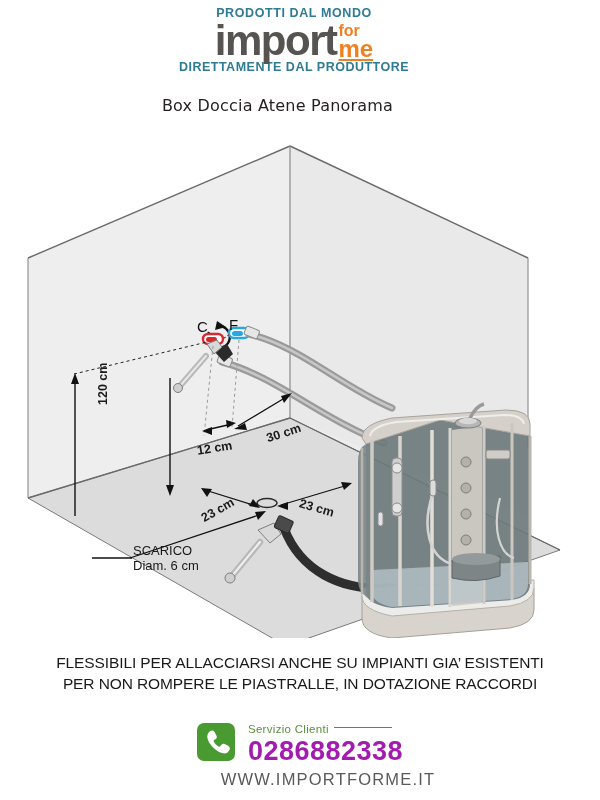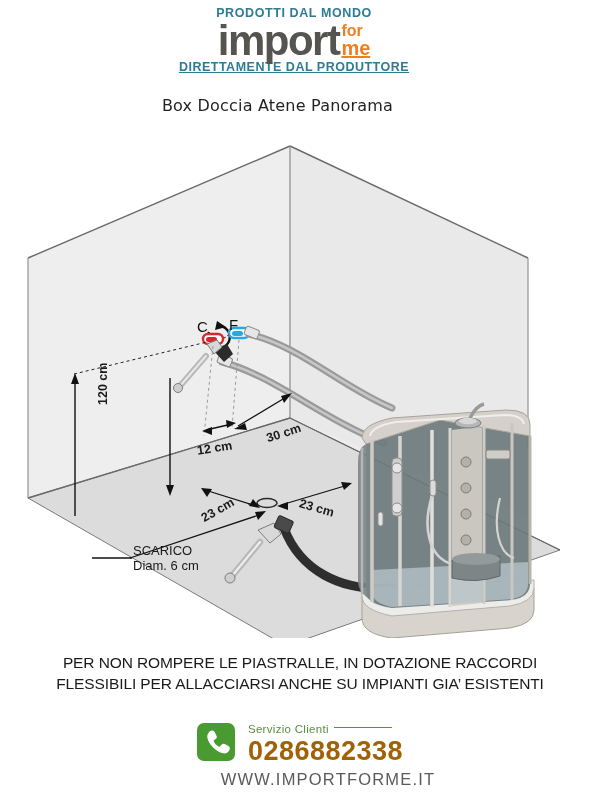--- a/index.html
+++ b/index.html
@@ -29,25 +29,25 @@
   }
   .logo-forme{
     display:inline-block;vertical-align:middle;
     text-align:left;margin-left:2px;position:relative;top:-1px;
   }
   .logo-for,.logo-me{
     font-family:"Liberation Sans", sans-serif;
     font-weight:bold;color:#ef8022;display:block;
   }
   .logo-for{font-size:16px;line-height:17px;}
-  .logo-me{font-size:20px;line-height:19px;text-decoration:underline;}
+  .logo-me{font-size:24px;line-height:19px;text-decoration:underline;}
   .logo-bot{
     font-family:"Liberation Sans", sans-serif;
     font-weight:bold;font-size:12.5px;letter-spacing:.5px;
-    color:#2e7b94;line-height:14px;text-decoration:underline;
+    color:#2e7b94;line-height:14px;
   }
 
   
   #title{
     position:absolute;left:0;top:96px;width:555px;text-align:center;
     font-size:16px;color:#231f20;letter-spacing:.2px;
   }
 
   
   #scene{position:absolute;left:0;top:118px;width:600px;height:520px;}
@@ -96,21 +96,21 @@
     font-family:"Liberation Sans", sans-serif;
     font-size:11.5px;color:#5a8f3e;letter-spacing:.3px;
     white-space:nowrap;
   }
   .sc-rule{
     display:inline-block;width:58px;height:1px;background:#5a8f3e;
     vertical-align:middle;margin-left:5px;position:relative;top:-2px;
   }
   .phone-num{
     font-family:"Liberation Sans", sans-serif;
-    font-weight:bold;font-size:27px;color:#a16207;
+    font-weight:bold;font-size:27px;color:#a21caf;
     letter-spacing:.5px;line-height:28px;
   }
   #site{
     position:absolute;left:0;top:770px;width:600px;text-align:center;
     font-family:"Liberation Sans", sans-serif;
     font-size:16.5px;color:#5a5a5a;letter-spacing:1.2px;padding-left:28px;
   }
 </style>
 </head>
 <body>
@@ -273,22 +273,22 @@
 
 <div class="vlabel" id="lbl-C">C</div>
 <div class="vlabel" id="lbl-F">F</div>
 
 <div id="scarico">
   <div>SCARICO</div>
   <div>Diam. 6 cm</div>
 </div>
 
 <div id="notice">
+  <div>FLESSIBILI PER ALLACCIARSI ANCHE SU IMPIANTI GIA’ ESISTENTI</div>
   <div>PER NON ROMPERE LE PIASTRALLE, IN DOTAZIONE RACCORDI</div>
-  <div>FLESSIBILI PER ALLACCIARSI ANCHE SU IMPIANTI GIA’ ESISTENTI</div>
 </div>
 
 <div id="footer">
   <div class="phone-row">
     <span class="phone-icon">
       <svg viewBox="0 0 38 38" width="38" height="38" aria-hidden="true">
         <path d="M12.5 8.5c2.2-1.6 4.2-1.2 5.2 .8l1.8 3.4c.7 1.3 .4 2.3-.8 3.2l-1.6 1.2c-.5 .4-.6 .8-.3 1.5 .9 2.1 2.7 4 4.8 5 .7 .3 1.2 .2 1.6-.3l1.3-1.6c.9-1.1 1.9-1.3 3.2-.7l3.4 1.7c2 1 2.4 3 .8 5.2-1.4 2-3.5 2.9-6 2.4-6.6-1.3-14.1-8.7-15.5-15.2-.5-2.5 .4-4.7 2.1-6.6z" fill="#ffffff"></path>
       </svg>
     </span>
     <span class="phone-txt">

